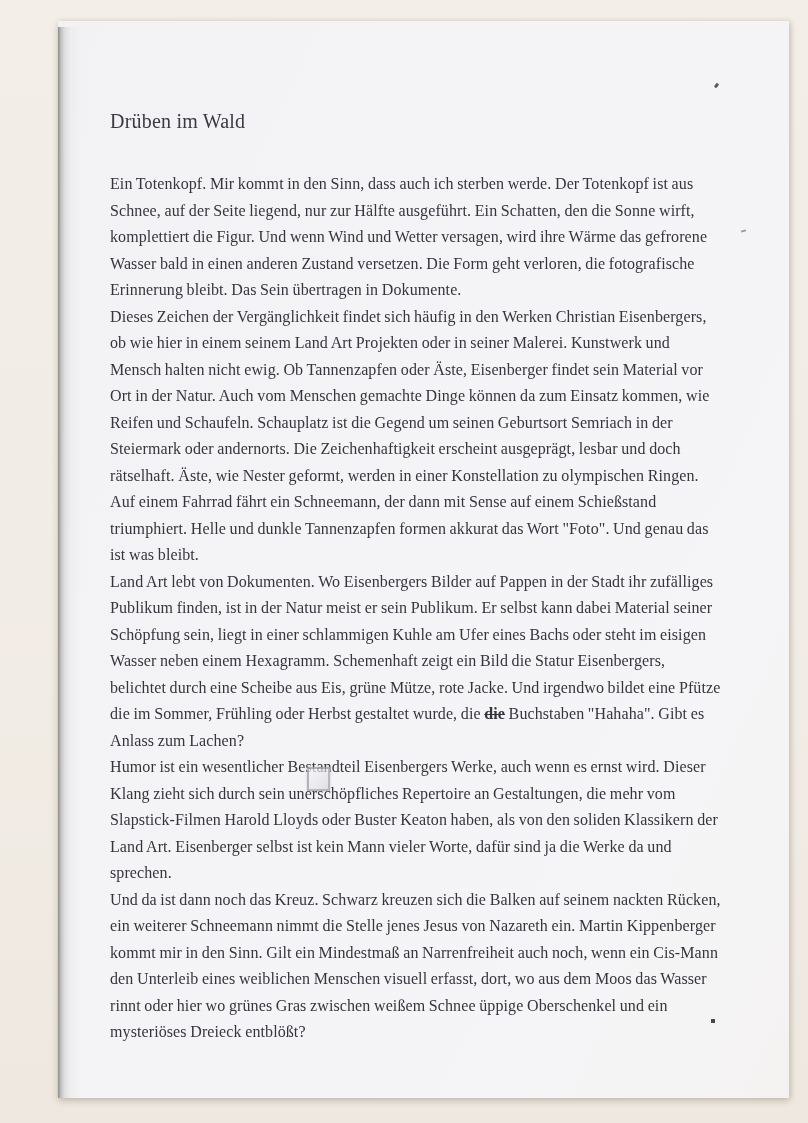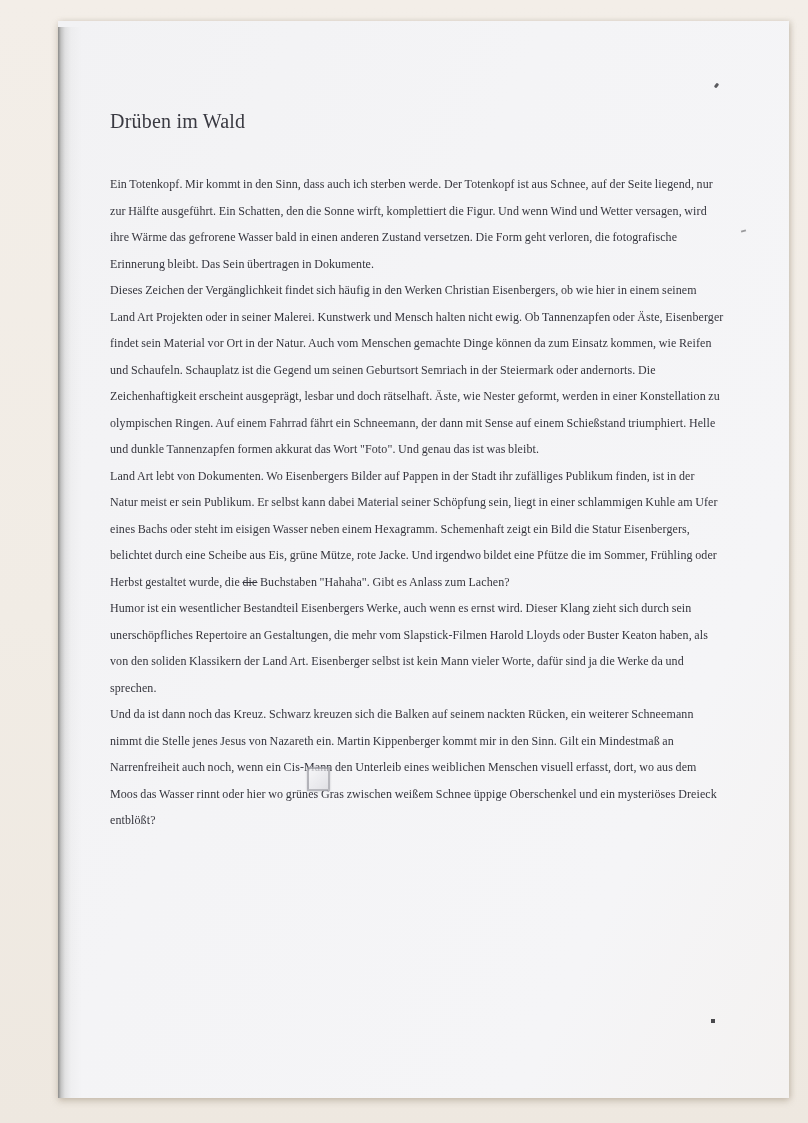--- a/index.html
+++ b/index.html
@@ -48,33 +48,34 @@
     font-weight: normal;
     line-height: 22px;
     color: #3a3a42;
     letter-spacing: 0.2px;
   }
   .doc-body {
     position: absolute;
     left: 52px;
     top: 150px;
     width: 614px;
-    font-size: 12px;
+    font-size: 16px;
     line-height: 26.5px;
     color: #35353d;
     letter-spacing: 0.1px;
     word-spacing: -0.5px;
     text-align: left;
   }
   .doc-body p {
     margin: 0;
     padding: 0;
   }
   .struck {
     text-decoration: line-through;
+    font-weight: bold;
   }
   
   .object-placeholder {
     position: absolute;
     left: 249px;
     top: 746px;
     width: 19px;
     height: 20px;
     background: linear-gradient(135deg, rgba(246,246,248,0.80) 0%, rgba(225,225,230,0.55) 60%, rgba(200,200,206,0.45) 100%);
     border: 2px solid rgba(138, 138, 146, 0.55);

